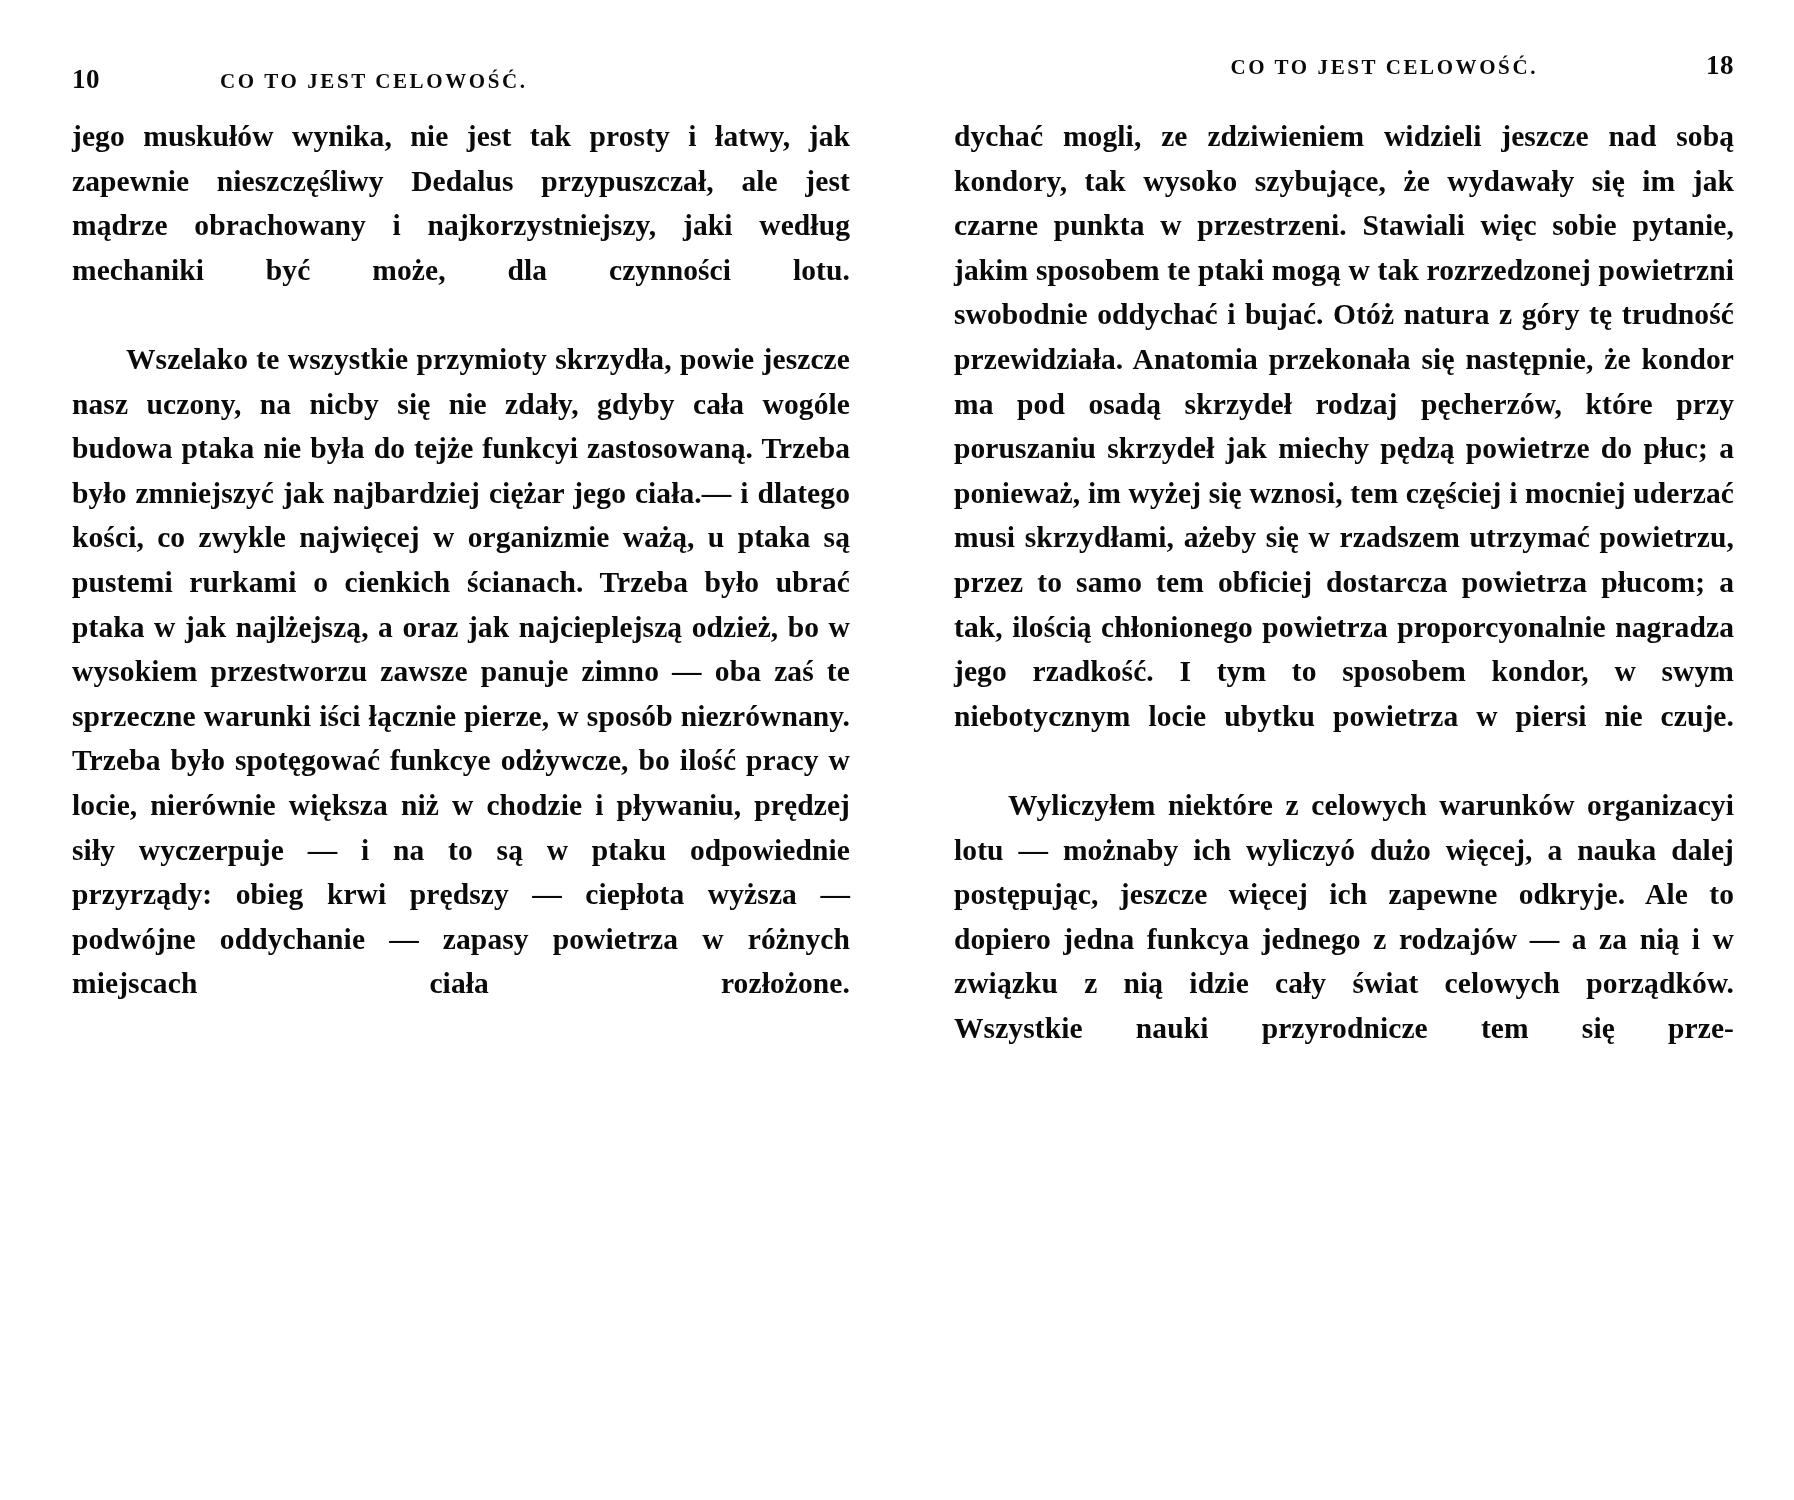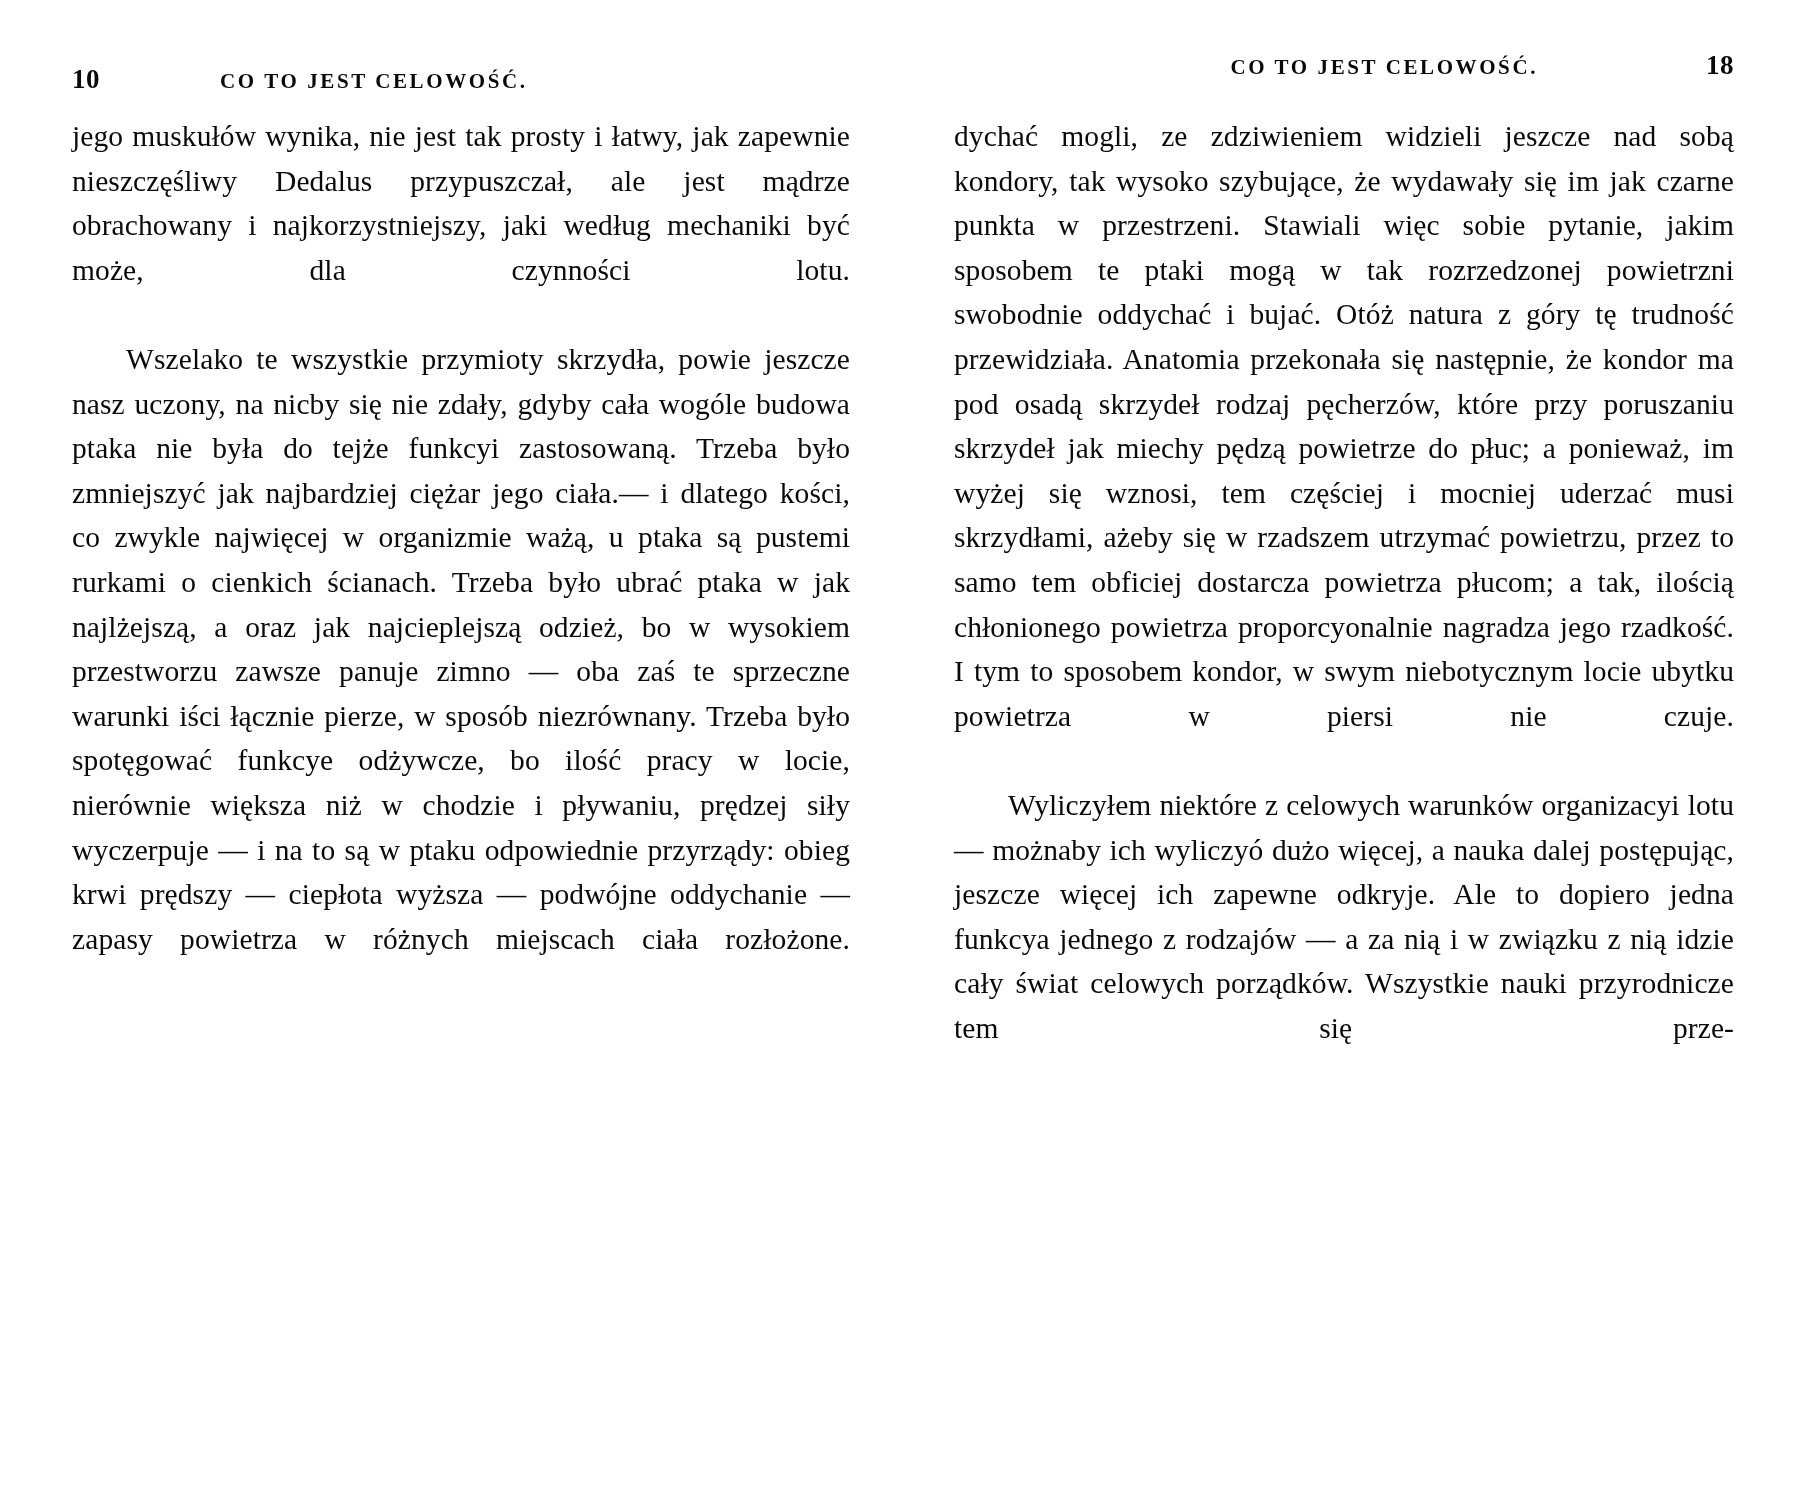--- a/index.html
+++ b/index.html
@@ -58,20 +58,21 @@
     line-height: 44.6px;
     text-align: justify;
     text-justify: inter-word;
     letter-spacing: 0.1px;
     -webkit-hyphens: none;
     hyphens: none;
   }
   .body-text p {
     margin: 0;
     text-indent: 54px;
+    font-weight: bold;
   }
   .body-text p.noindent {
     text-indent: 0;
   }
   
   .body-text p::after {
     content: "";
     display: inline-block;
     width: 100%;
   }

